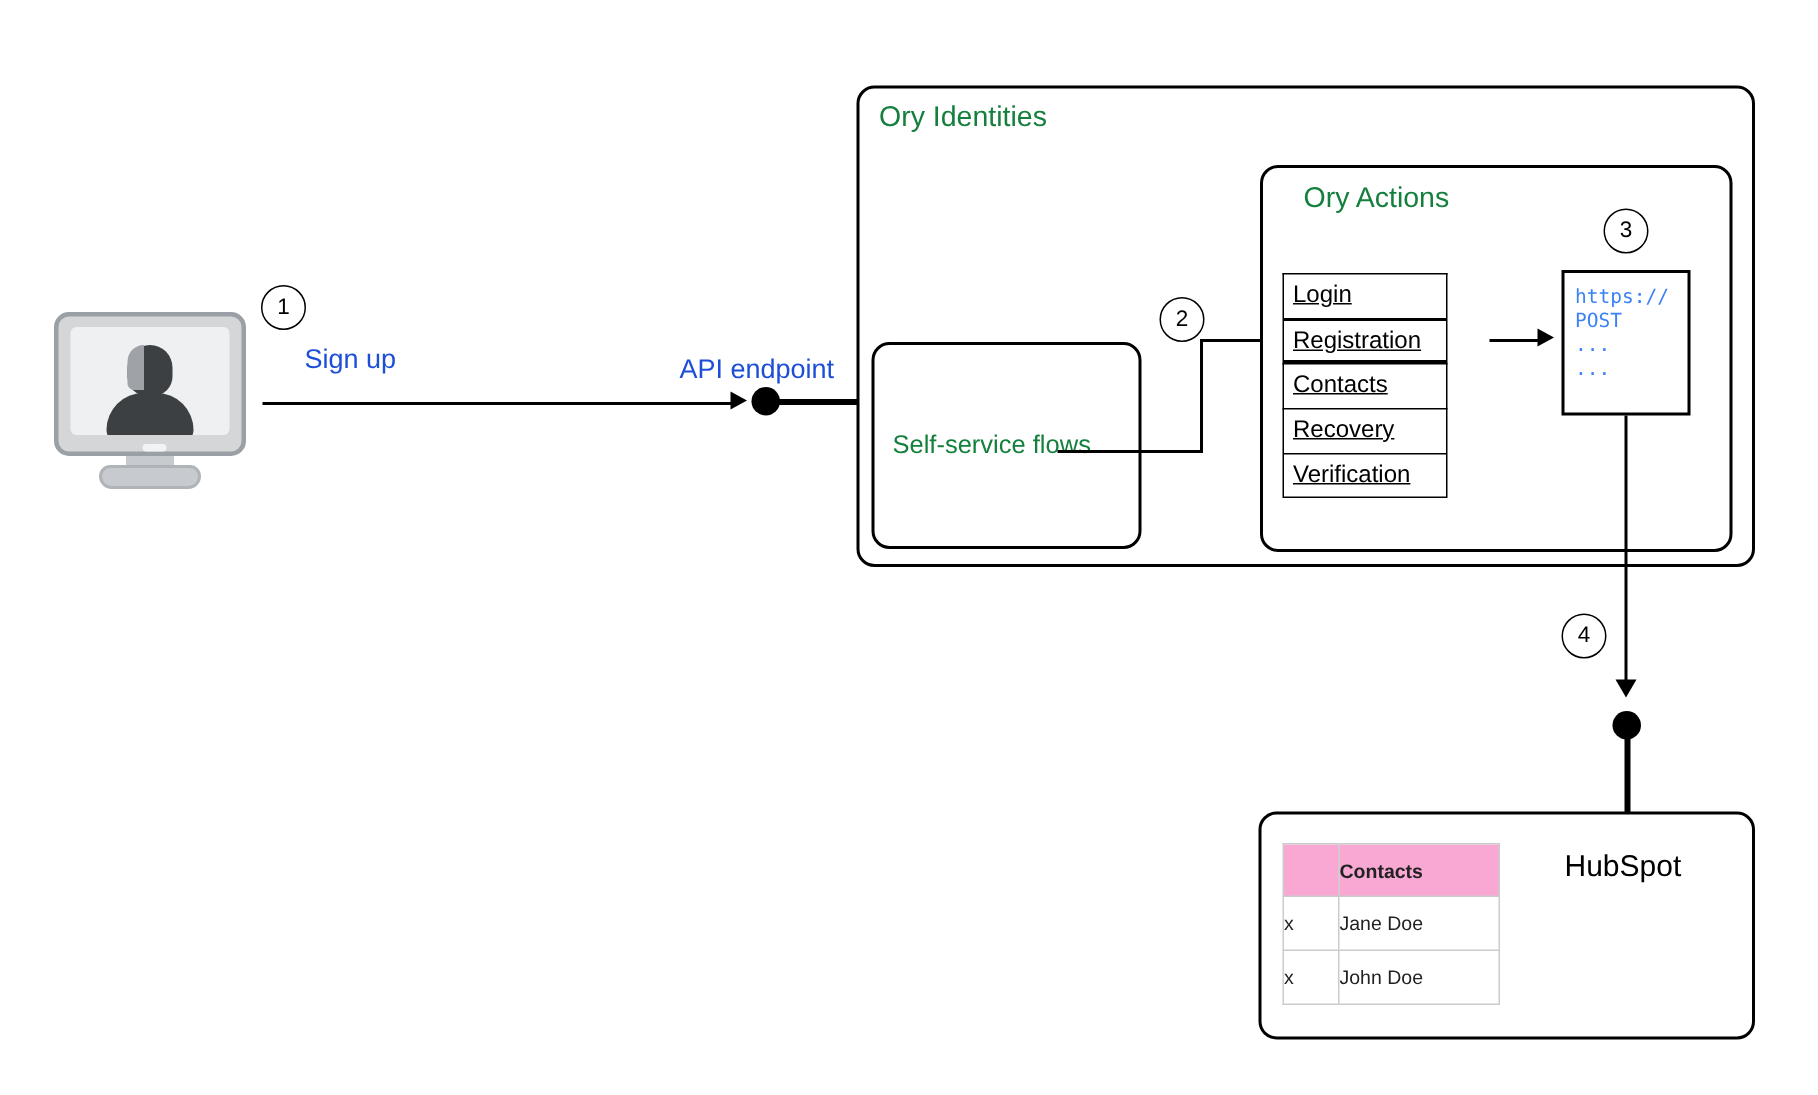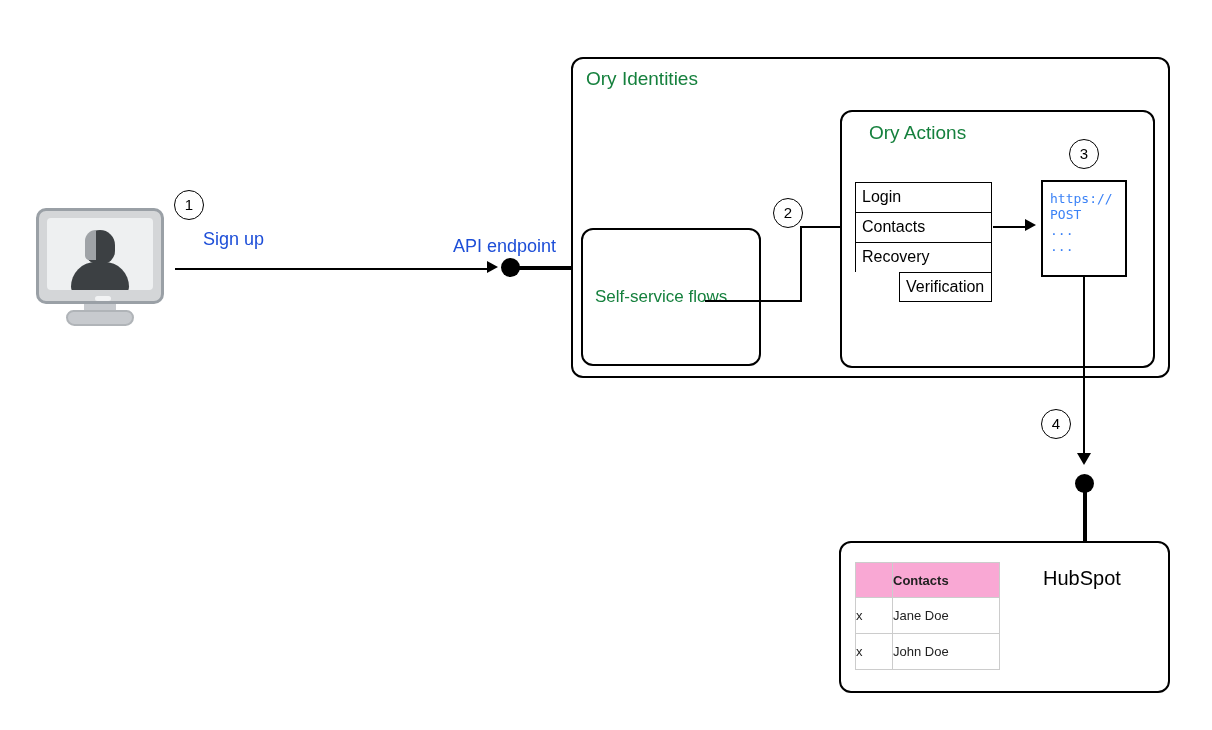--- a/index.html
+++ b/index.html
@@ -165,36 +165,37 @@
     font-size: 16px;
     line-height: 19px;
     white-space: nowrap;
     color: #000;
   }
 
   
   .flow-list {
     position: absolute;
     left: 855px; top: 182px;
-    width: 137px;
-    box-sizing: border-box;
+    width: 110px;
+    box-sizing: border-box;
+    text-decoration: underline;
   }
   .flow-item {
     position: relative;
     height: 30px;
     border: 1.6px solid #000;
     border-bottom: none;
     box-sizing: border-box;
     background: #fff;
     font-size: 16px;
     line-height: 27px;
     padding-left: 6px;
     color: #000;
   }
-  .flow-item:last-child { border-bottom: 1.6px solid #000; margin-left: 44px; }
+  .flow-item:last-child { border-bottom: 1.6px solid #000; }
   .flow-item.highlight {
     border-top: 2.6px solid #000;
     border-bottom: 2.6px solid #000;
     z-index: 2;
   }
 
   
   .code-box {
     position: absolute;
     left: 1041px; top: 180px;
@@ -281,20 +282,21 @@
   <div class="vline" style="left:800px; top:226px; height:76px;"></div>
   <div class="hline" style="left:800px; top:226px; width:46px;"></div>
   <div class="arrow-right" style="left:844px; top:219px;"></div>
   <div class="badge" style="left:773px; top:198px;">2</div>
 
   <div class="round-box" style="left:840px; top:110px; width:315px; height:258px;"></div>
   <div class="box-title" style="left:869px; top:122px;">Ory Actions</div>
 
   <div class="flow-list">
     <div class="flow-item">Login</div>
+    <div class="flow-item highlight">Registration</div>
     <div class="flow-item">Contacts</div>
     <div class="flow-item">Recovery</div>
     <div class="flow-item">Verification</div>
   </div>
 
   <div class="hline" style="left:993px; top:226px; width:33px;"></div>
   <div class="arrow-right" style="left:1025px; top:219px;"></div>
 
   <div class="badge" style="left:1069px; top:139px;">3</div>
   <div class="code-box">

